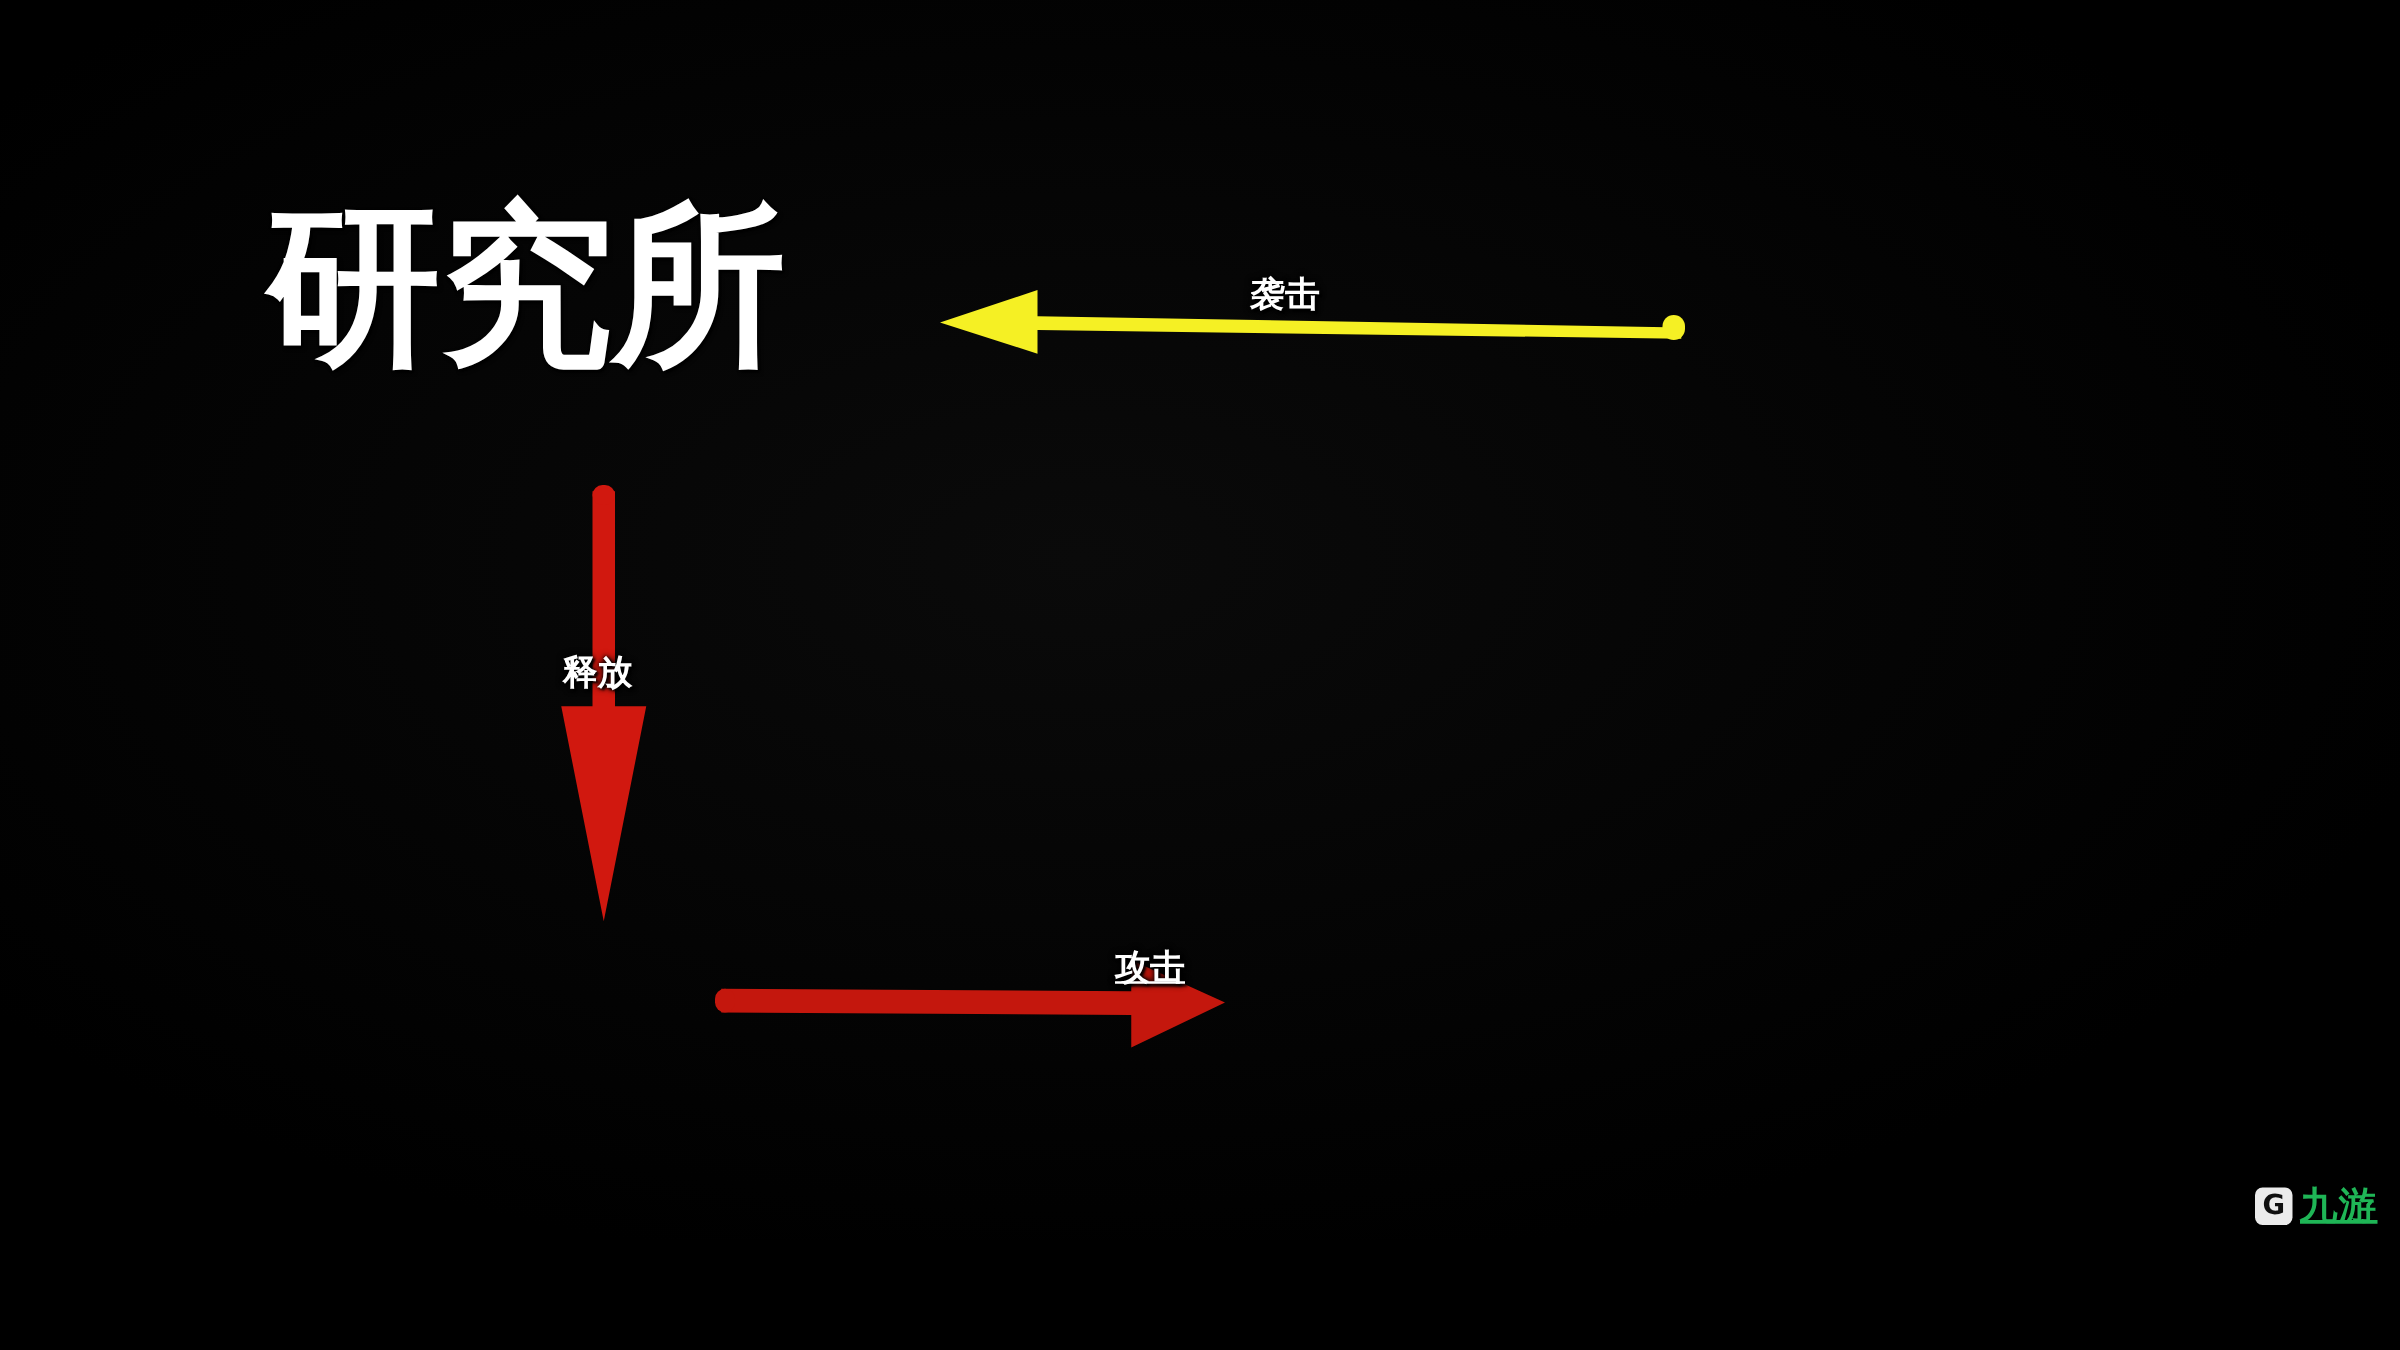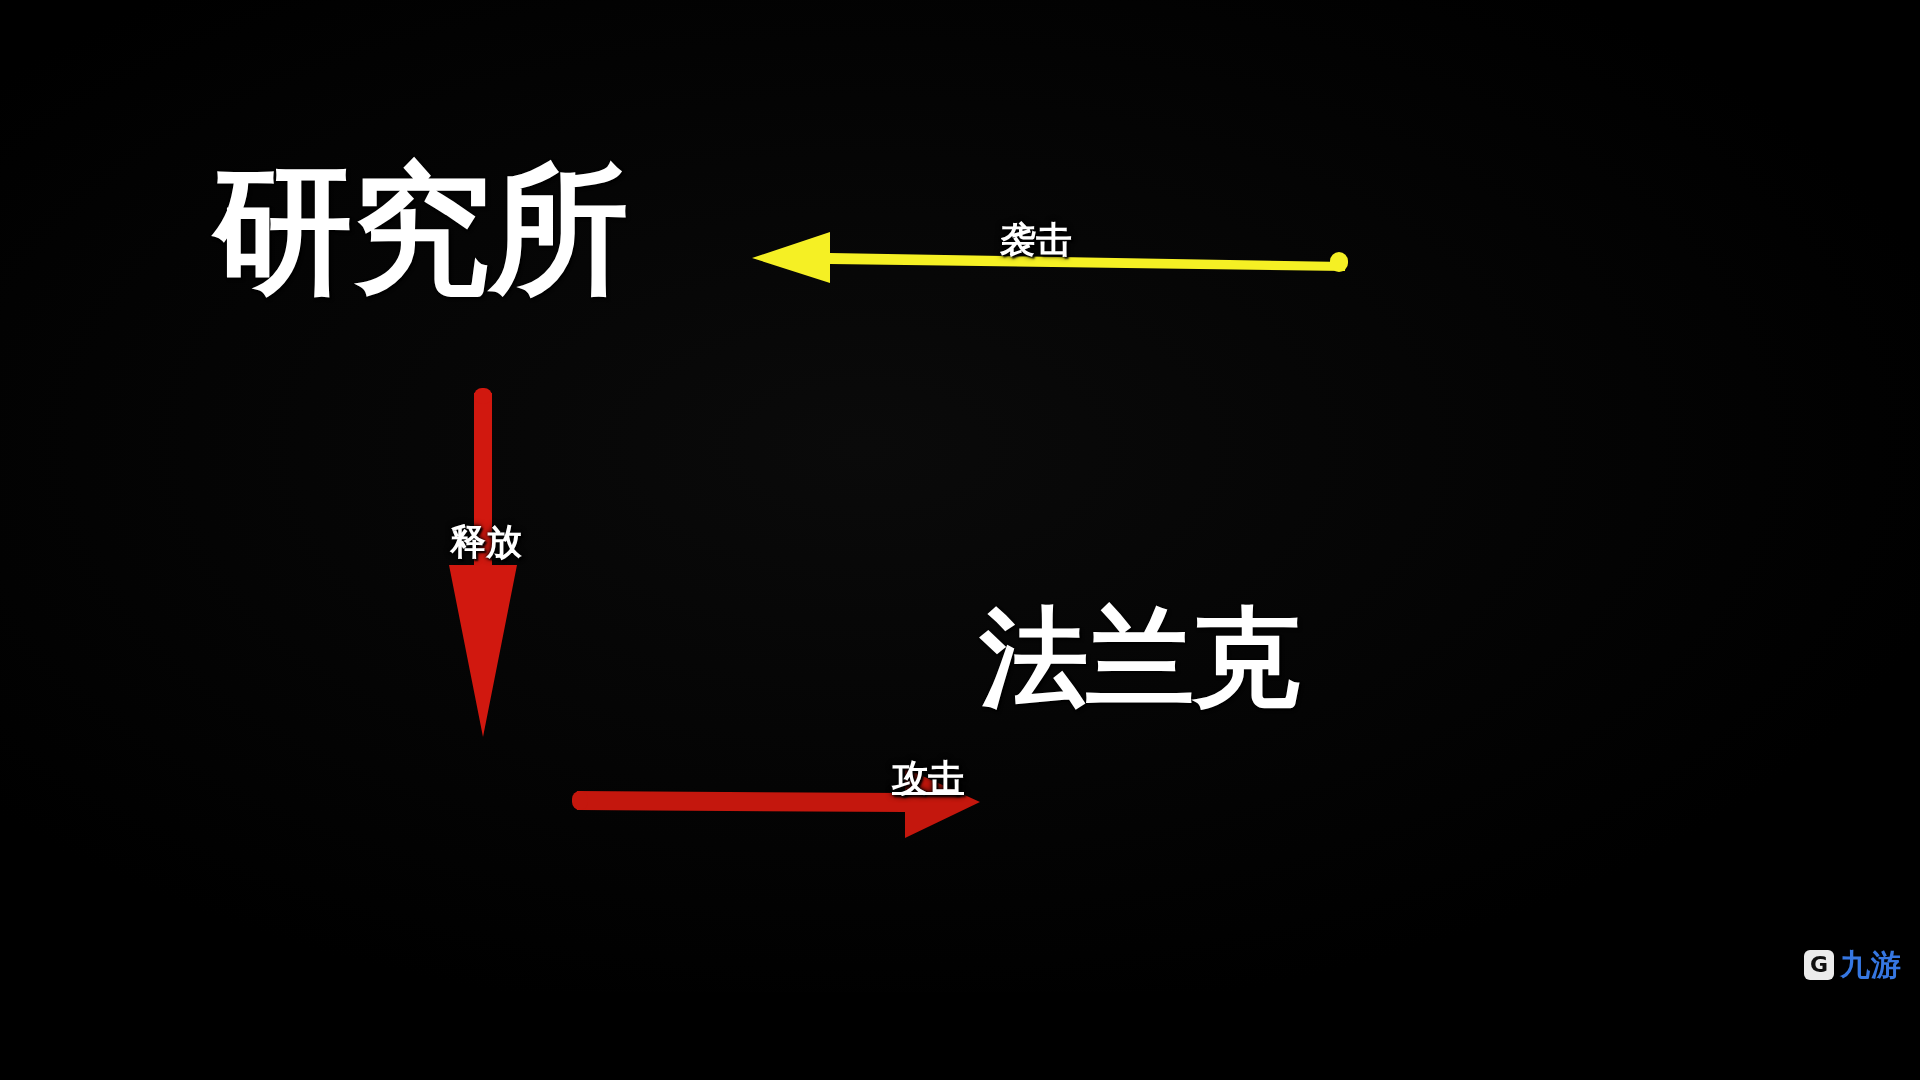--- a/index.html
+++ b/index.html
@@ -41,21 +41,21 @@
   }
   .node-lab    { left: 213px;  top: 160px; font-size: 140px; }
   .node-team   { left: 1400px; top: 202px; font-size: 108px; letter-spacing: -1px;}
   .node-zombie { left: 248px;  top: 608px; font-size: 104px; }
   .node-frank  { left: 980px;  top: 604px; font-size: 108px; }
 
   .edge-label {
     position: absolute;
     color: #ffffff;
     font-weight: 700;
-    font-size: 36px;
+    font-size: 28px;
     line-height: 1;
     white-space: nowrap;
     letter-spacing: 0px;
     text-shadow:
        0 0 3px #000,
        0 0 6px #000,
        2px 2px 2px rgba(0,0,0,0.9);
     z-index: 7;
   }
   .label-raid    { left: 1000px; top: 222px; }
@@ -89,25 +89,26 @@
     background: #ffffff;
     color: #111111;
     font-size: 22px;
     font-weight: 700;
     display: flex;
     align-items: center;
     justify-content: center;
     line-height: 1;
   }
   .watermark .wm-text {
-    color: #3b82f6;
+    color: #22c55e;
     font-size: 30px;
     font-weight: 700;
     line-height: 1;
     letter-spacing: 1px;
+    text-decoration: underline;
   }
 </style>
 </head>
 <body>
 
 <div id="stage" style="background-color: rgb(0, 0, 0);">
 
   <svg class="edge-svg" viewBox="0 0 1920 1080">
 
     <g>
@@ -123,21 +124,20 @@
     <g>
       <path d="M 577 791 L 905 793 L 905 768 L 980 802 L 905 838 L 905 812 L 577 810 Z" fill="#c4170d"></path>
       <rect x="572" y="791" width="16" height="19" rx="8" fill="#c4170d"></rect>
     </g>
   </svg>
 
   <div class="node node-lab">研究所</div>
 
 
 
-  <div class="node node-frank">法兰克</div>
 
   <div class="edge-label label-raid">袭击</div>
 
   <div class="edge-label label-release">释放</div>
 
   <div class="edge-label label-attack">攻击</div>
 
   <div class="watermark">
     <span class="wm-mark">G</span>
     <span class="wm-text">九游</span>

